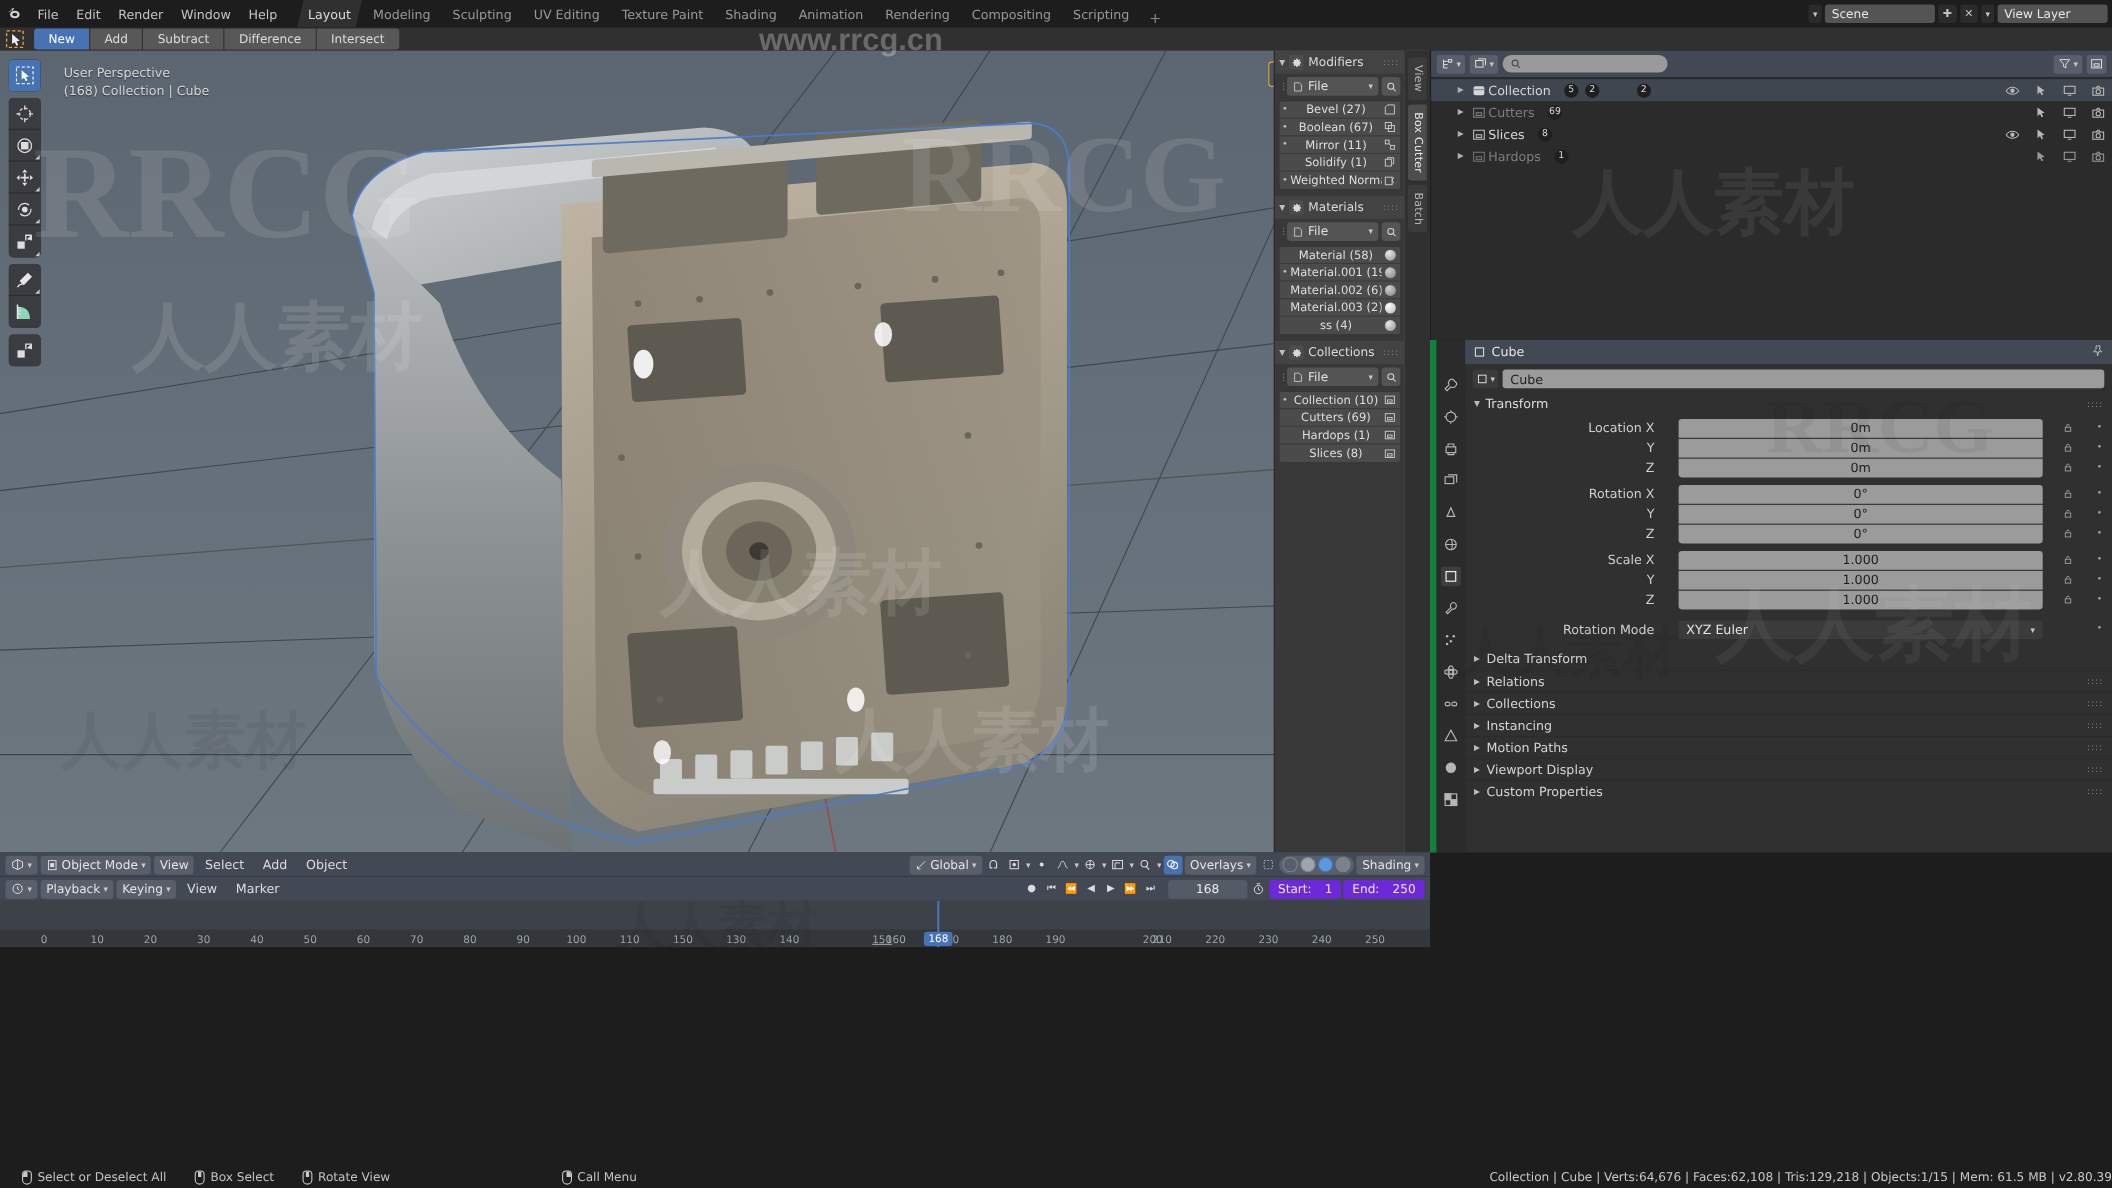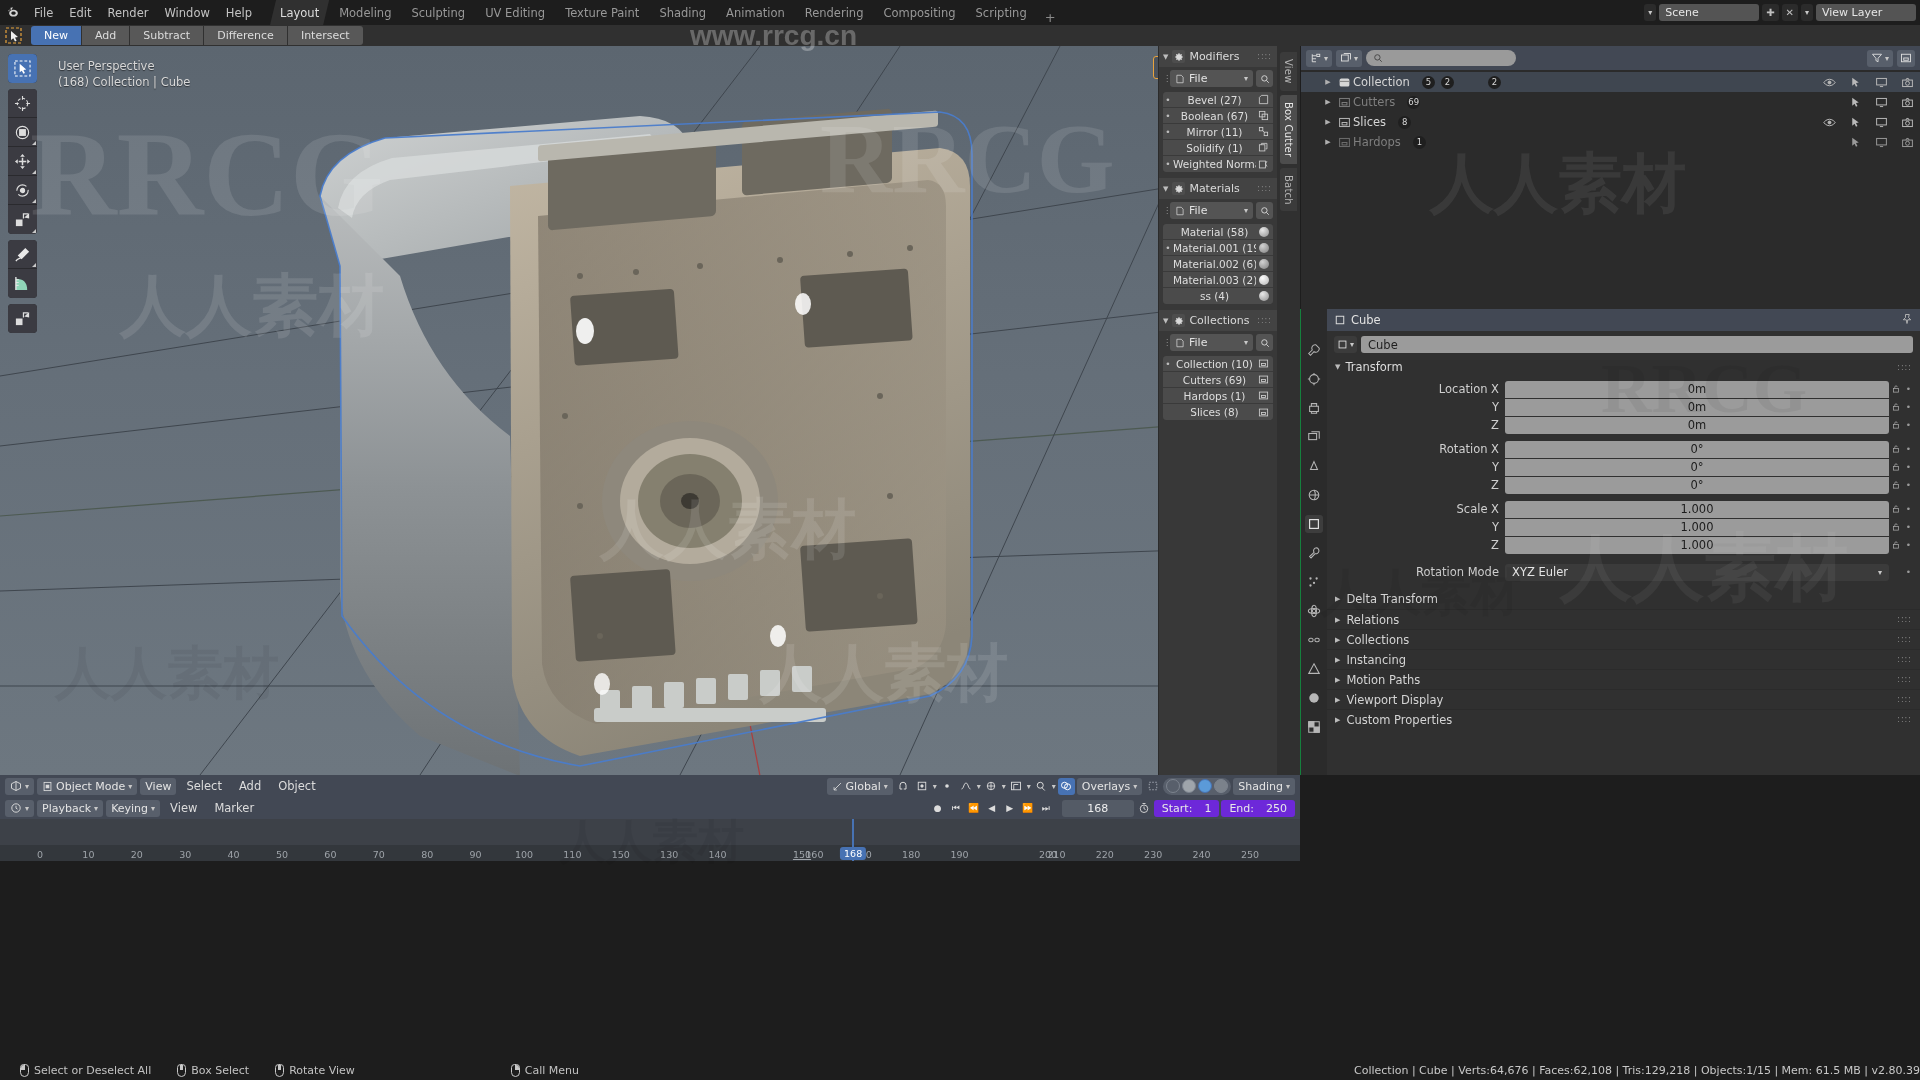--- a/index.html
+++ b/index.html
@@ -210,21 +210,21 @@
   .ol-badge {
     background:#1f1f1f; color:#d8d8d8; border-radius:50%; width:13px;height:13px;
     font-size:8.5px; display:inline-flex; align-items:center; justify-content:center; margin-left:6px;
   }
   .ol-rt { position:absolute; right:6px; display:flex; align-items:center; gap:13px; }
   .ol-rt svg { width:13px;height:13px; color:#b9b9b9; }
 
   
   #props {
     position:absolute; left:1300px; top:309px; width:620px; height:466px;
-    background:#303030; border-left:1px solid #15803d; display:flex;
+    background:#303030; border-left:6px solid #15803d; display:flex;
   }
   #props-tabs {
     width:26px; background:#2b2b2b; display:flex; flex-direction:column; align-items:center;
     padding-top:32px; gap:11px;
   }
   .ptab { width:18px;height:18px; display:flex;align-items:center;justify-content:center; color:#b6b6b6; border-radius:3px; }
   .ptab svg { width:14px;height:14px; }
   .ptab.active { background:#3d3d3d; color:#e9e9e9; }
   #props-main { flex:1; }
   #props-breadcrumb {
@@ -233,21 +233,21 @@
   .pin { margin-left:auto; color:#b9b9b9; }
   #props-idrow { display:flex; align-items:center; gap:4px; padding:5px 7px 3px 7px; }
   .id-icobox { display:flex; align-items:center; gap:2px; background:#3b3b3b; border-radius:3px; height:17px; padding:0 3px; }
   .id-name {
     flex:1; background:#9b9b9b; border-radius:3px; height:17px; display:flex; align-items:center;
     padding:0 7px; color:#1f1f1f; font-size:11.5px;
   }
   .sec-head { display:flex; align-items:center; gap:5px; padding:4px 8px; background:#373737; font-size:11.5px; color:#dcdcdc; border-top:1px solid #2b2b2b;}
   .sec-head .tri { font-size:7px; color:#bbb; }
   .sec-head.first { background:#303030; border-top:none; }
-  .prow { display:flex; align-items:center; height:18px; margin:2px 6px 0 6px; gap:0; }
+  .prow { display:flex; align-items:center; height:18px; margin:2px 6px 0 6px; gap:16px; }
   .plabel { width:172px; text-align:right; font-size:11.5px; color:#cfcfcf; padding-right:6px; }
   .pfield {
     flex:1; background:#9b9b9b; border-radius:3px; height:17px;
     display:flex; align-items:center; justify-content:center; font-size:11.5px; color:#1c1c1c;
   }
   .pfield.top { border-radius:3px 3px 0 0; }
   .pfield.mid { border-radius:0; }
   .pfield.bot { border-radius:0 0 3px 3px; }
   .pfield.dark { background:#3b3b3b; color:#e4e4e4; justify-content:flex-start; padding:0 7px; }
   .plock { width:14px; color:#a8a8a8; display:flex; align-items:center; justify-content:center; }

